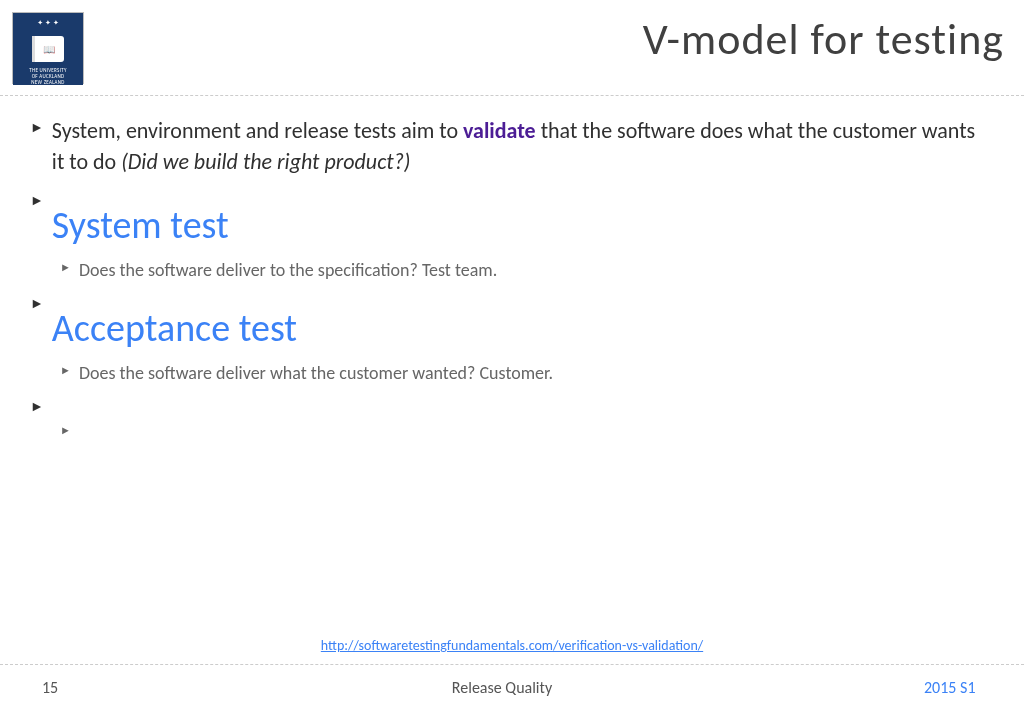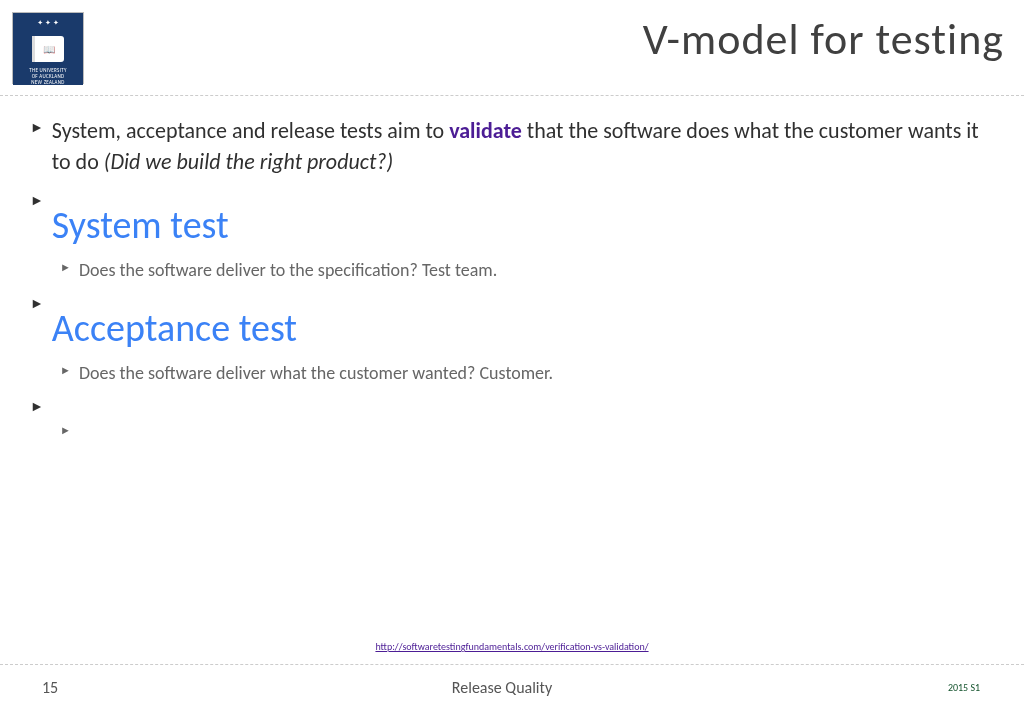--- a/index.html
+++ b/index.html
@@ -122,22 +122,22 @@
     
     .footer-link-area {
       position: absolute;
       bottom: 55px;
       left: 0;
       right: 0;
       text-align: center;
     }
 
     .footer-link {
-      color: #4c1d95;
-      font-size: 10px;
+      color: #3b82f6;
+      font-size: 14px;
       text-decoration: underline;
     }
 
     .footer-bar {
       position: absolute;
       bottom: 0;
       left: 0;
       right: 0;
       height: 45px;
       border-top: 1px dashed #cccccc;
@@ -154,24 +154,24 @@
     }
 
     .footer-center {
       flex: 1;
       text-align: center;
       font-size: 16px;
       color: #555555;
     }
 
     .footer-right {
-      font-size: 10px;
-      color: #14532d;
+      font-size: 16px;
+      color: #3b82f6;
       flex: 0 0 80px;
-      text-align: center;
+      text-align: left;
     }
 
     
     .uoa-logo {
       width: 72px;
       height: 72px;
       position: relative;
       border: 1.5px solid #bbbbbb;
     }
 
@@ -261,21 +261,21 @@
   <div class="header-title-area">
     <h1 class="slide-title">V-model for testing</h1>
   </div>
 </div>
 
 <div class="main-content">
 
   <div class="bullet-item">
     <span class="bullet-arrow bullet-arrow-dark">►</span>
     <p class="intro-text">
-      <span>System, acceptance and release tests aim to </span><span class="validate">validate</span><span> that the software does what the customer wants it to do </span><span class="italic-part">(Did we build the right product?)</span>
+      <span>System, environment and release tests aim to </span><span class="validate">validate</span><span> that the software does what the customer wants it to do </span><span class="italic-part">(Did we build the right product?)</span>
     </p>
   </div>
 
   <div class="content-section">
     <div class="bullet-item">
       <span class="bullet-arrow bullet-arrow-dark" style="margin-top:8px;">►</span>
       <h2 class="section-heading">System test</h2>
     </div>
     <div class="sub-bullet">
       <span class="bullet-arrow-small">►</span>

